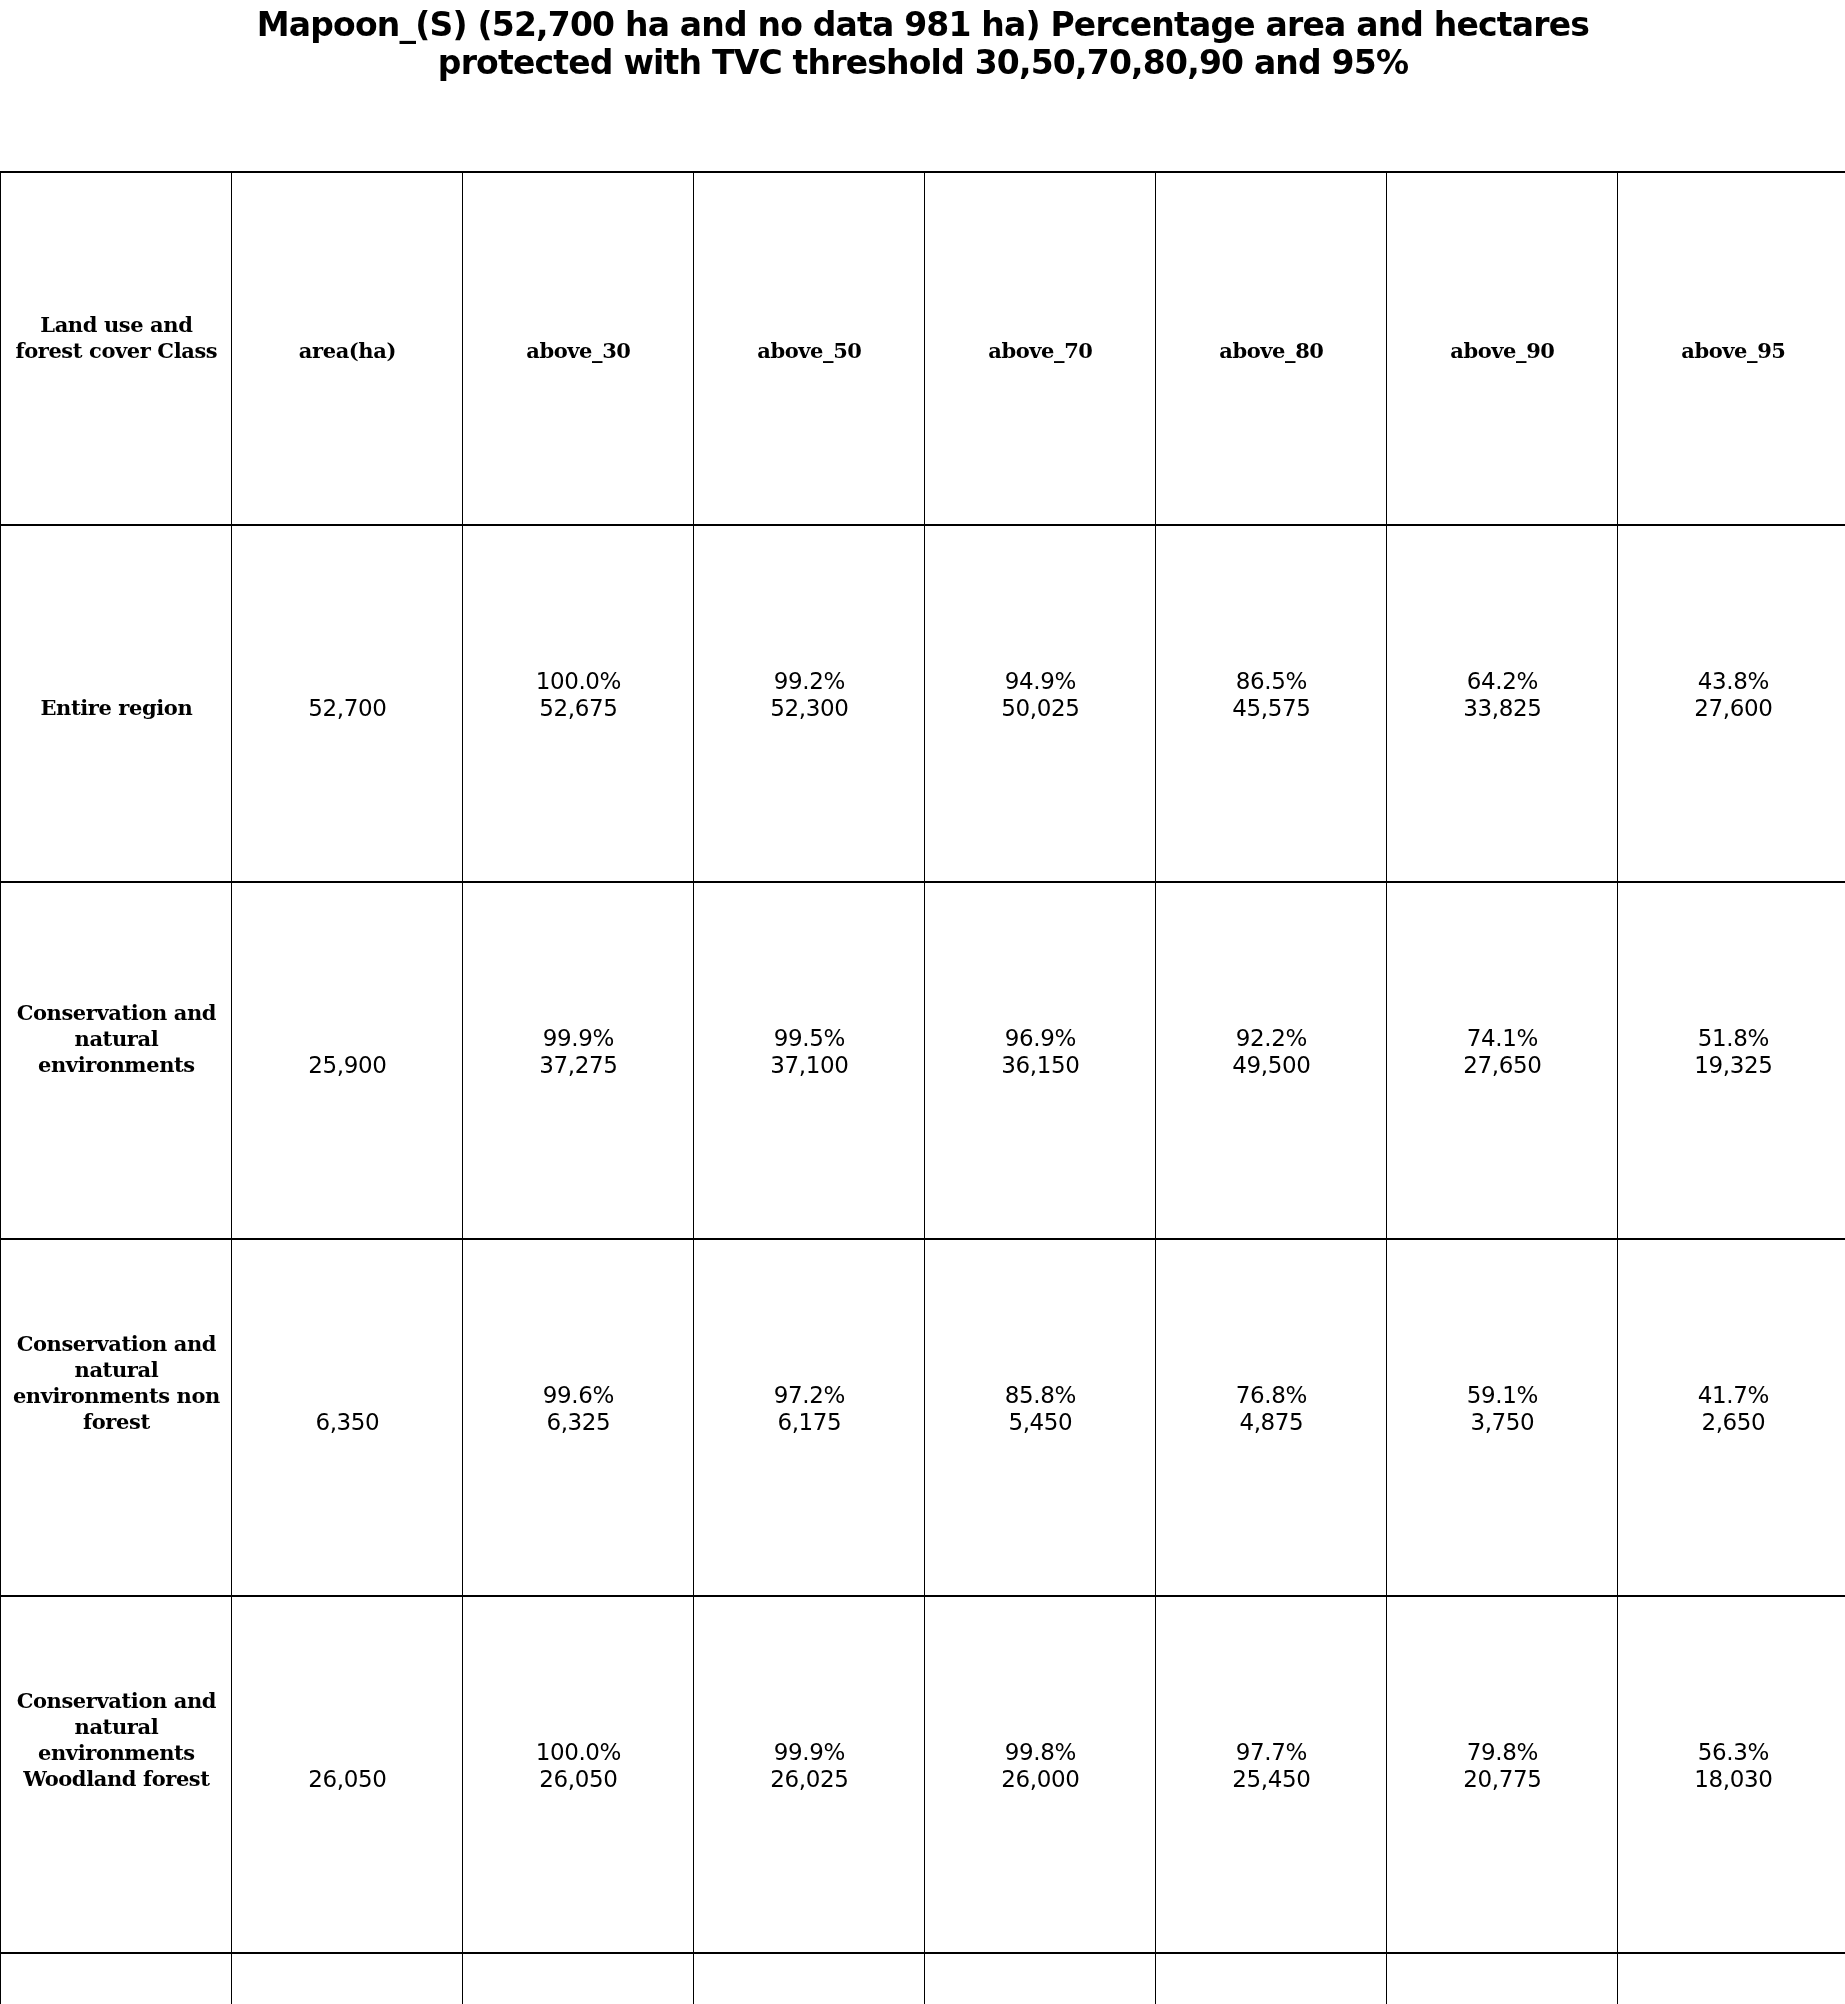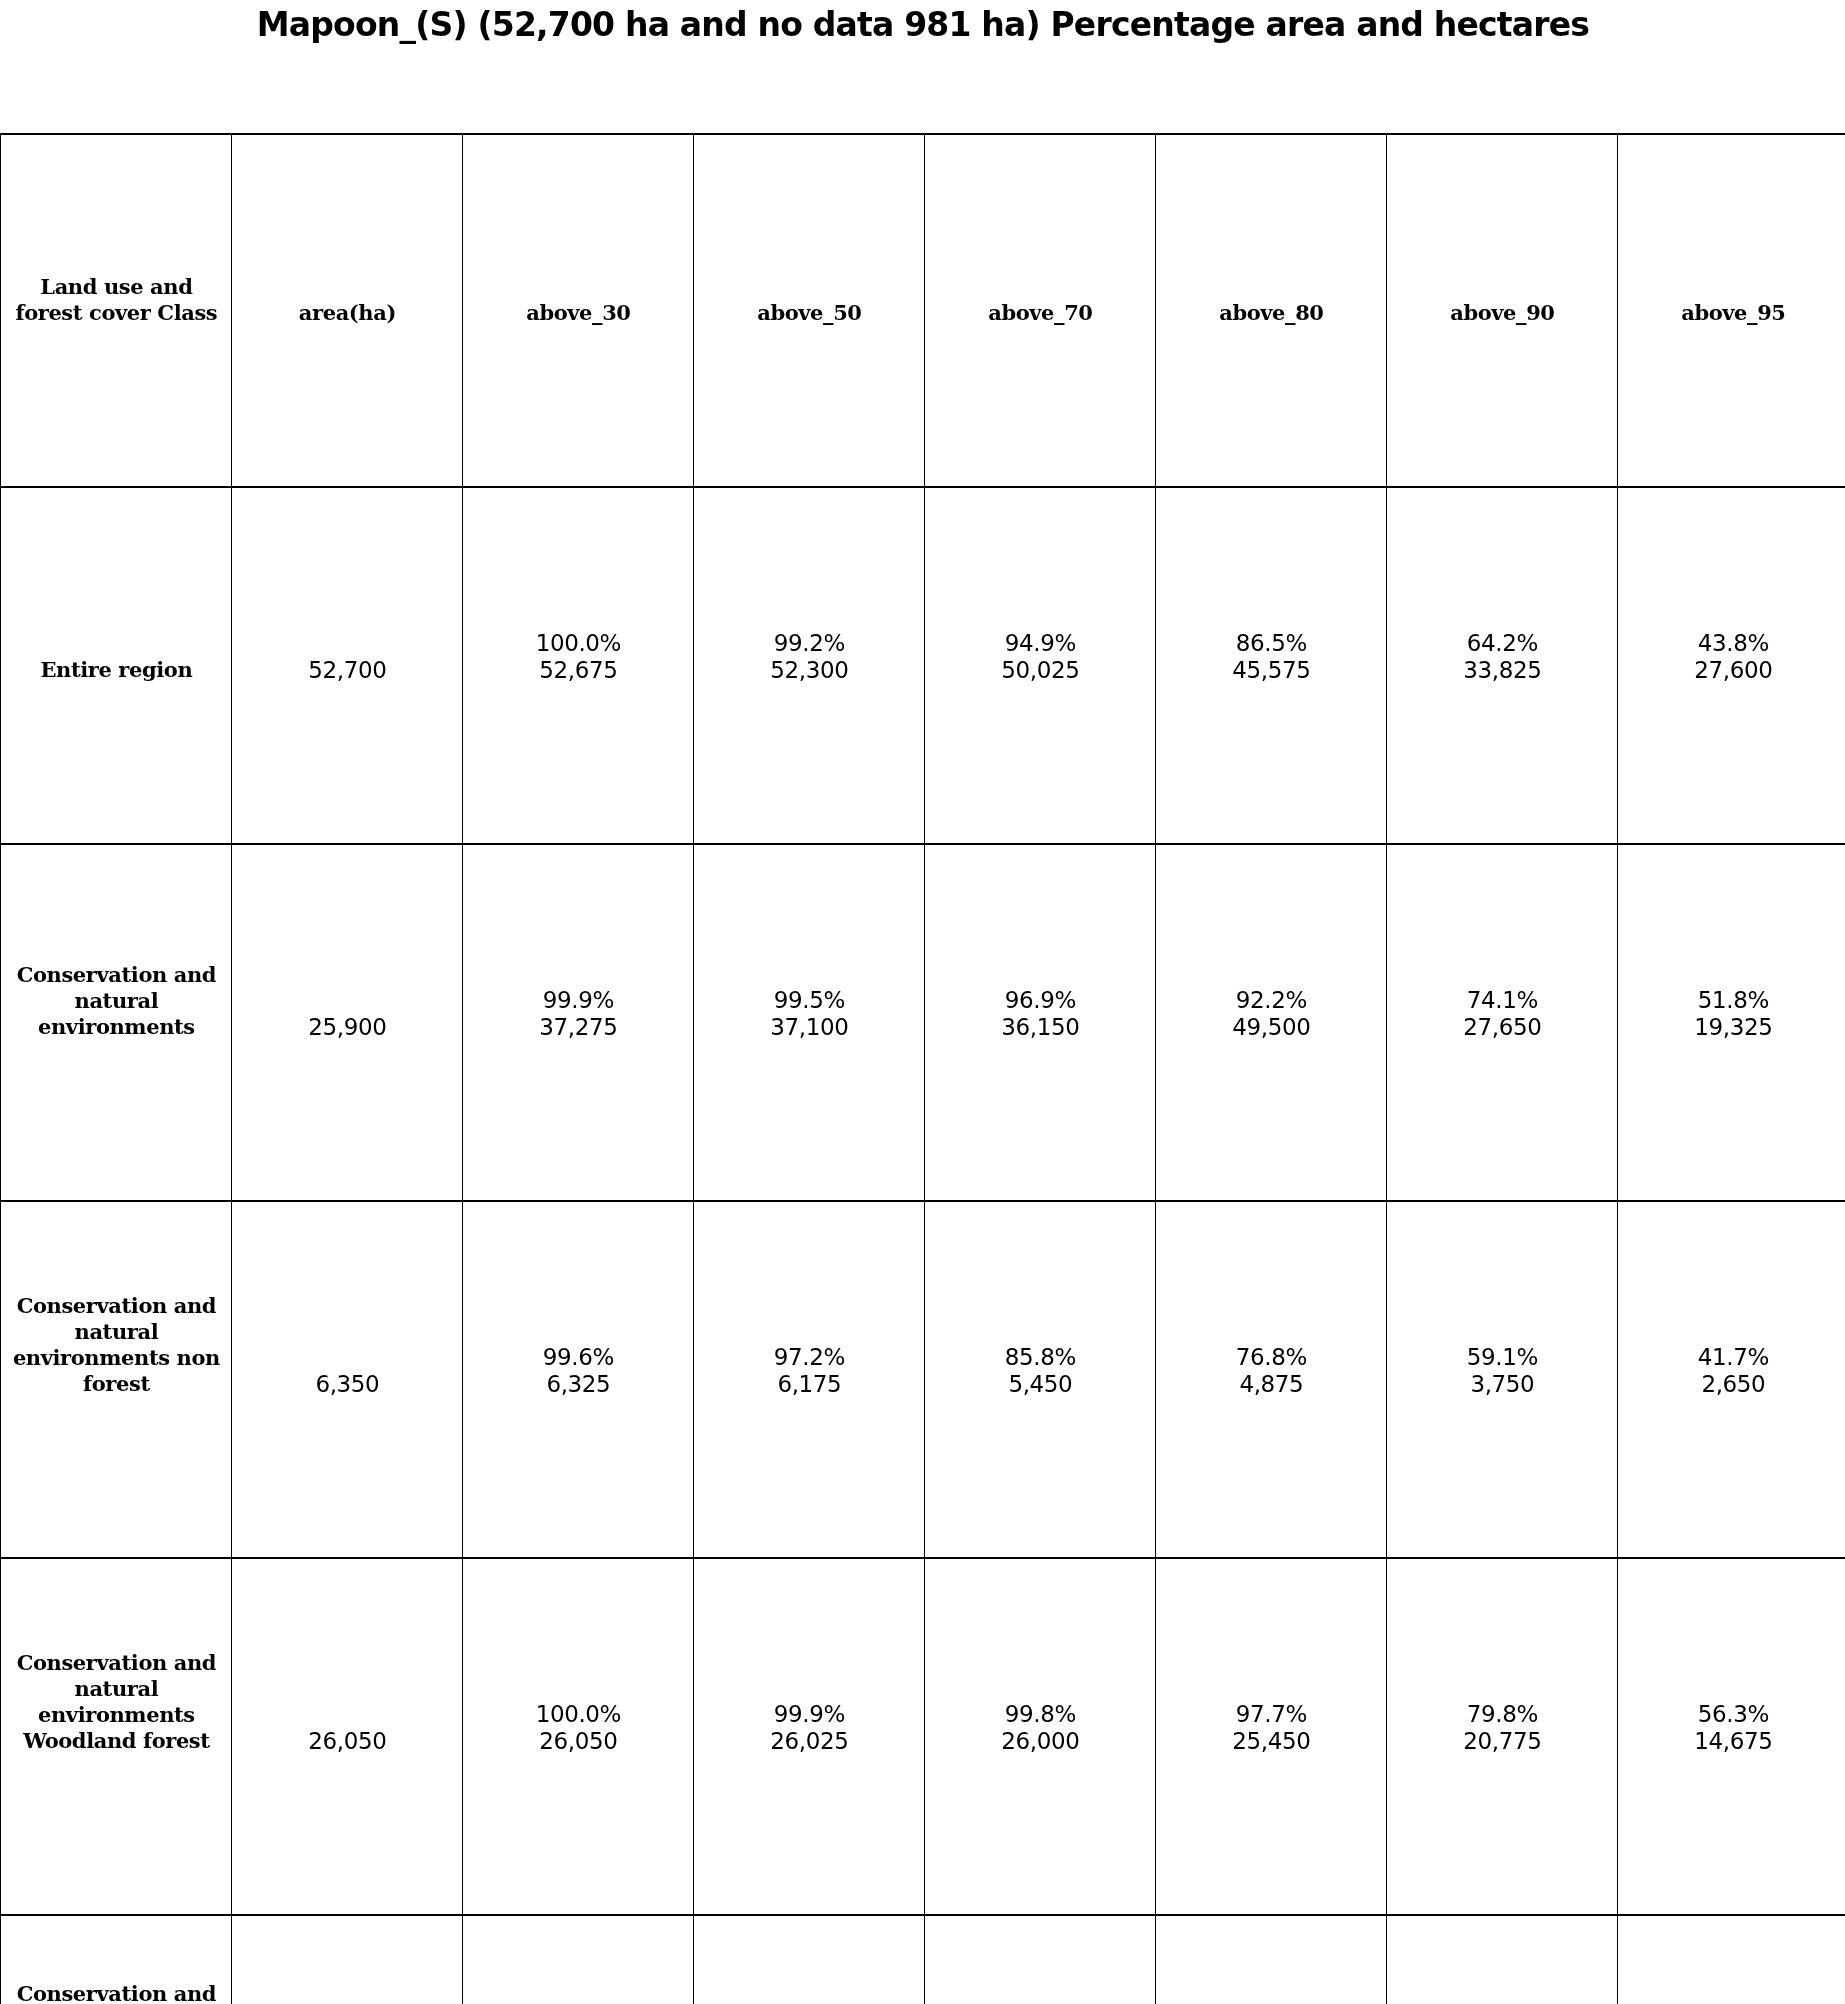--- a/index.html
+++ b/index.html
@@ -54,20 +54,21 @@
   .ncell{
     font-family:"DejaVu Sans",sans-serif;font-weight:normal;
     font-size:23px;line-height:26.5px;letter-spacing:-0.4px;
   }
 </style>
 </head>
 <body>
 
 <div class="title">
   <div>Mapoon_(S) (52,700 ha and no data 981 ha) Percentage area and hectares</div>
+  <div>protected with TVC threshold 30,50,70,80,90 and 95%</div>
 </div>
 
 <table class="tvc">
   <colgroup>
     <col>
       <col>
       <col>
       <col>
       <col>
       <col>
@@ -189,21 +190,21 @@
         <td class="ncell">
           <div>97.7%</div>
           <div>25,450</div>
         </td>
         <td class="ncell">
           <div>79.8%</div>
           <div>20,775</div>
         </td>
         <td class="ncell">
           <div>56.3%</div>
-          <div>14,675</div>
+          <div>18,030</div>
         </td>
       </tr>
       <tr>
         <td class="lcell">Conservation and natural environments Forest (non woodland)</td>
         <td class="ncell">4,900</td>
         <td class="ncell"></td>
         <td class="ncell"></td>
         <td class="ncell"></td>
         <td class="ncell"></td>
         <td class="ncell"></td>

